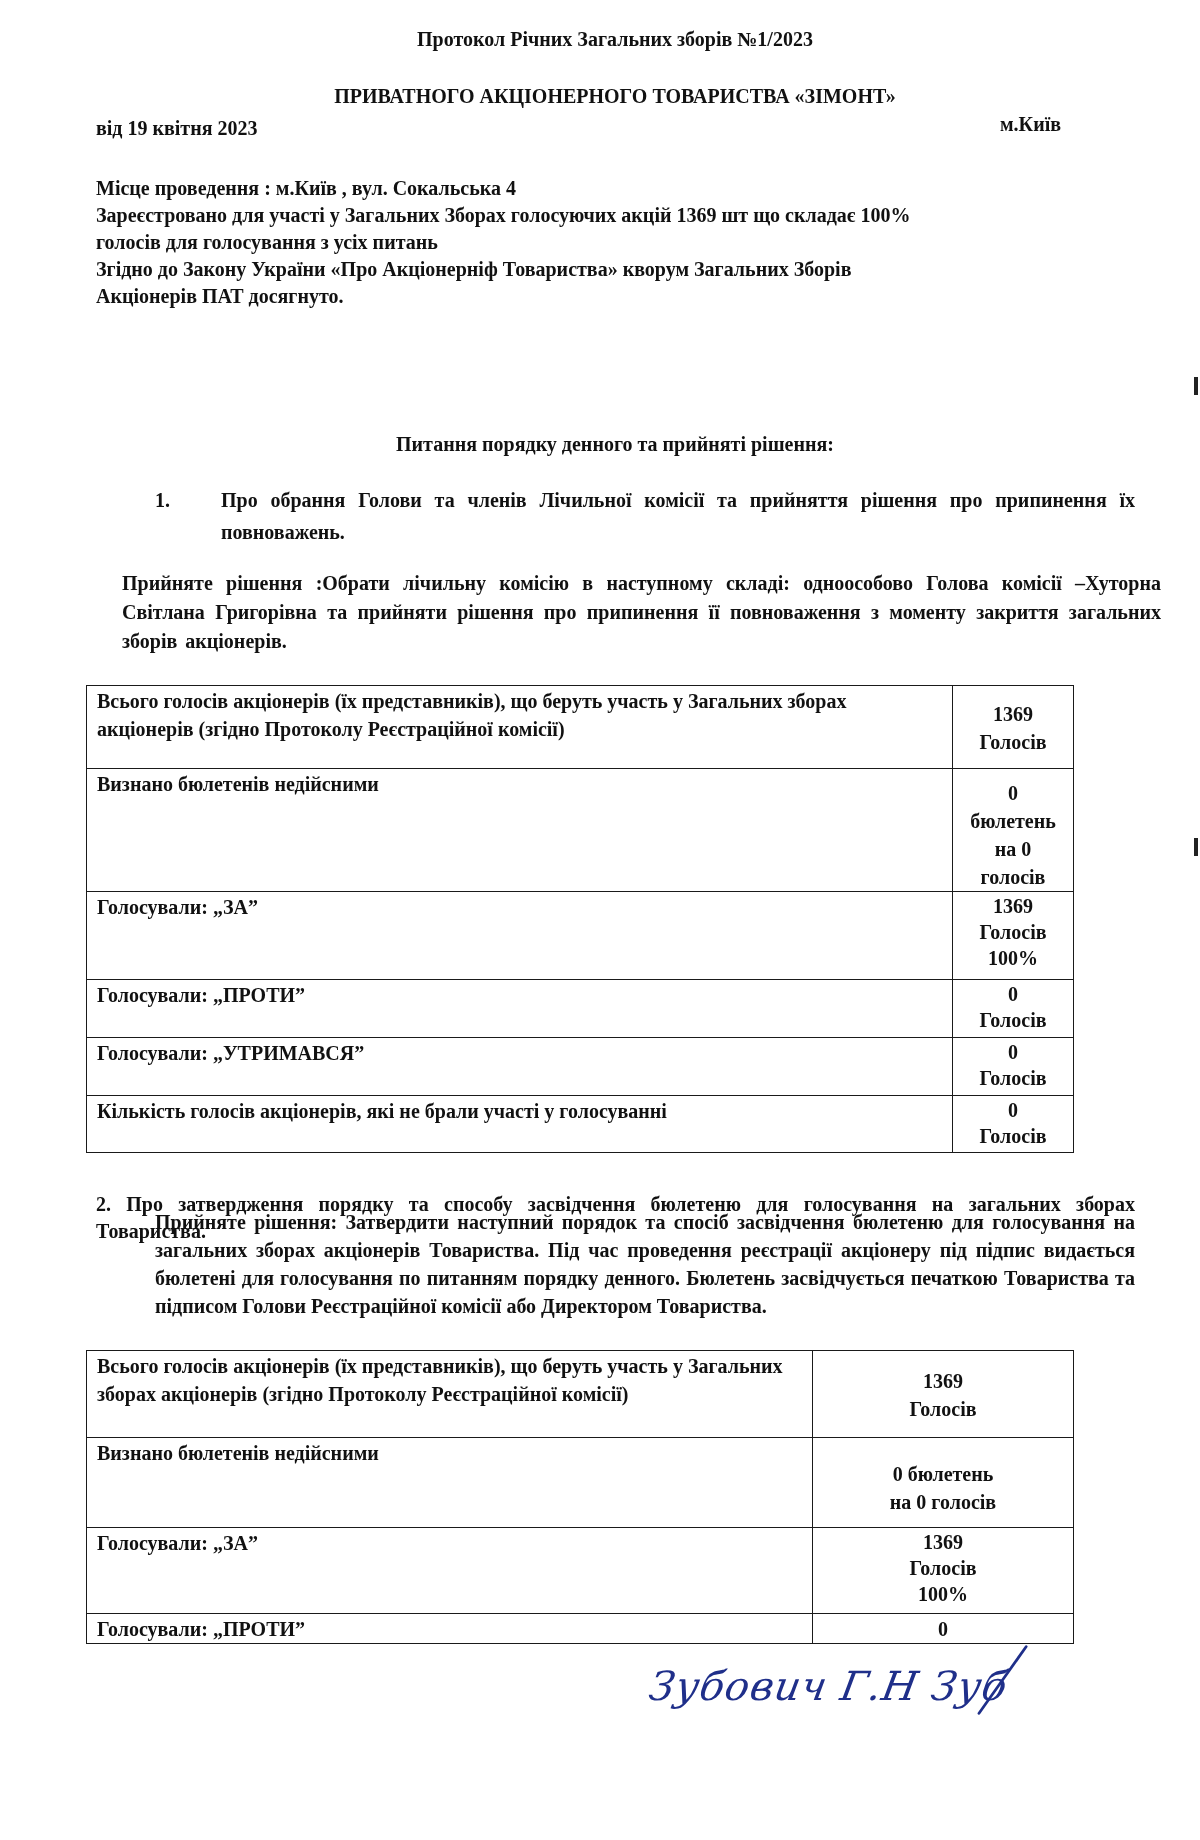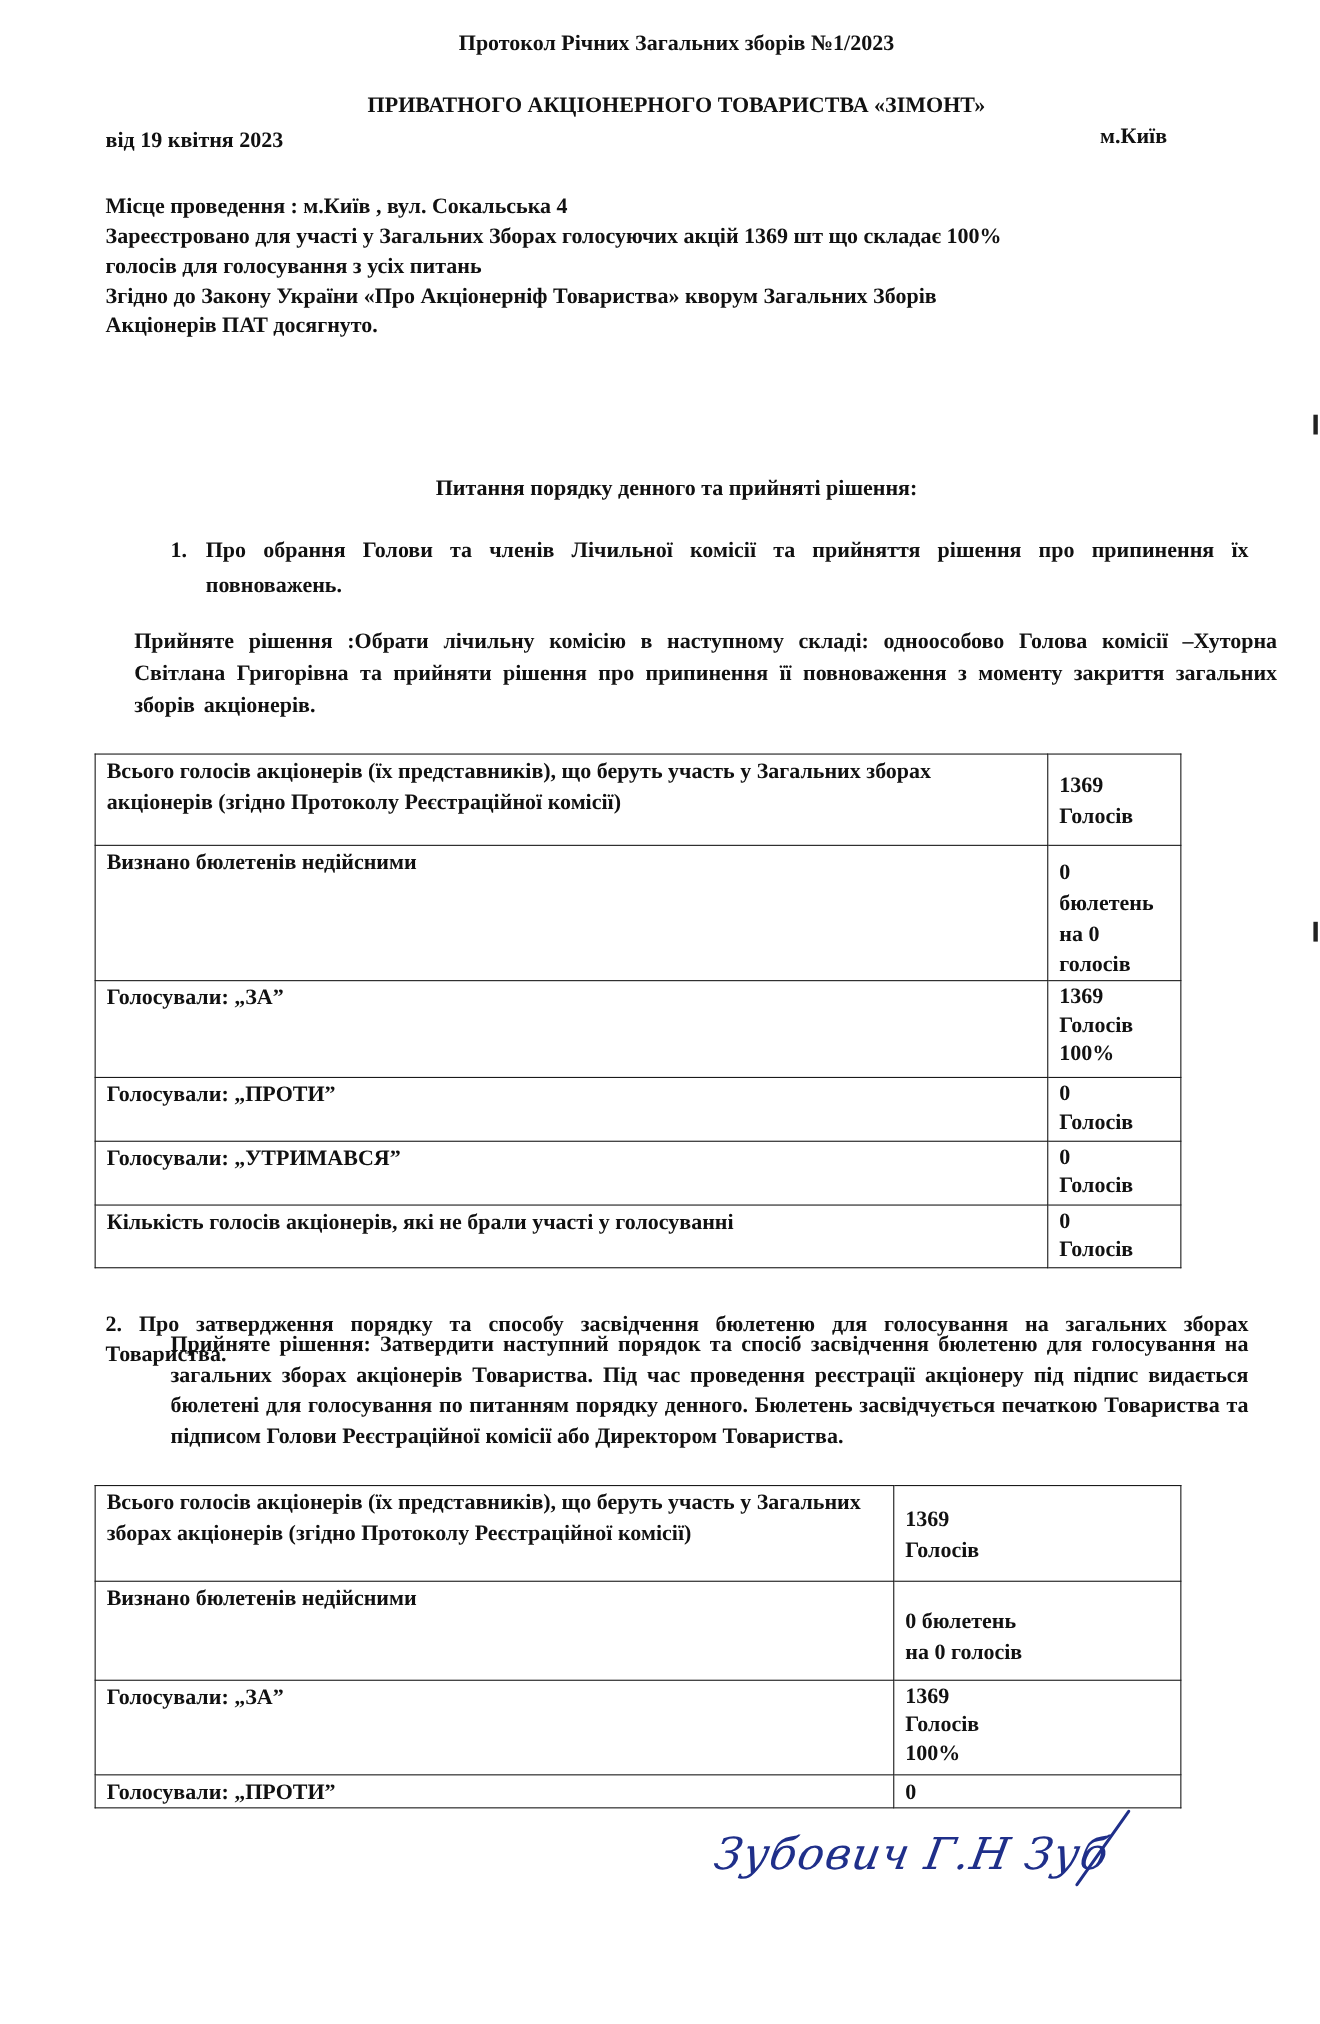--- a/index.html
+++ b/index.html
@@ -11,31 +11,31 @@
   .abs { position: absolute; }
   .title1 { top: 28px; left: 0; width: 1230px; text-align: center; font-size: 20px; }
   .title2 { top: 85px; left: 0; width: 1230px; text-align: center; font-size: 20px; }
   .date { top: 117px; left: 96px; font-size: 20px; }
   .city { top: 113px; left: 968px; font-size: 20px; margin-left: 32px; }
   .meta { left: 96px; top: 175px; width: 1040px; font-size: 20px; line-height: 27px; }
   .meta p { margin: 0; }
   .agenda-h { top: 433px; left: 0; width: 1230px; text-align: center; font-size: 20px; }
   .item1 { top: 484px; left: 155px; width: 980px; font-size: 20px; line-height: 32px; text-align: justify; }
   .item1 .num { position: absolute; left: 0; top: 0; }
-  .item1 .txt { margin-left: 32px; display: block; text-align: justify; text-align-last: left; }
+  .item1 .txt { margin-left: 66px; display: block; text-align: justify; text-align-last: left; }
   .dec1 { top: 569px; left: 96px; width: 1039px; font-size: 20px; line-height: 29px; text-align: justify; word-spacing: 3px; margin-left: 26px; }
   .item2 { top: 1152px; left: 96px; width: 1039px; font-size: 20px; line-height: 27px; text-align: justify; word-spacing: 4px; margin-top: 39px; }
   .dec2 { top: 1208px; left: 155px; width: 980px; font-size: 20px; line-height: 28px; text-align: justify; }
   table.votes {
     position: absolute; left: 86px; width: 988px; border-collapse: collapse;
     font-size: 20px; line-height: 28px;
   }
   table.votes td { border: 1.6px solid #1a1a1a; vertical-align: top; padding: 1px 10px 0 10px; }
   table.votes td.lab { width: 705px; }
-  table.votes td.val { text-align: left; }
+  table.votes td.val { text-align: center; }
   table.votes td.val.mid { vertical-align: middle; }
   #t1 { top: 685px; }
   #t2 { top: 1350px; }
   .sig {
     position: absolute; top: 1663px; left: 650px; color: #1f2f8a;
     font-family: "DejaVu Serif", serif; font-style: italic; font-weight: normal;
     font-size: 40px; letter-spacing: 1px; transform: skewX(-10deg);
   }
   .sig .stroke { position: absolute; left: 350px; top: -22px; width: 3px; height: 78px; background: #1f2f8a; transform: rotate(28deg); border-radius: 2px; }
   .edge-mark { position: absolute; right: 2px; width: 4px; background: #222; }

